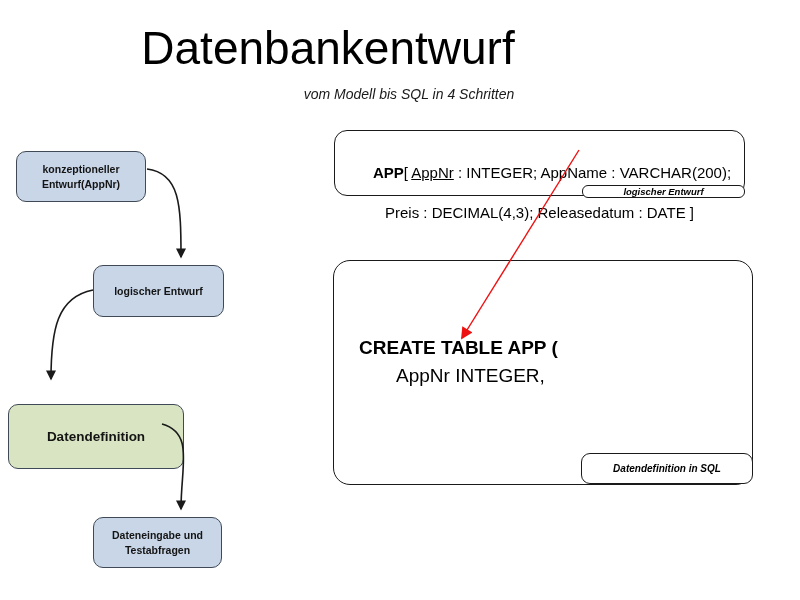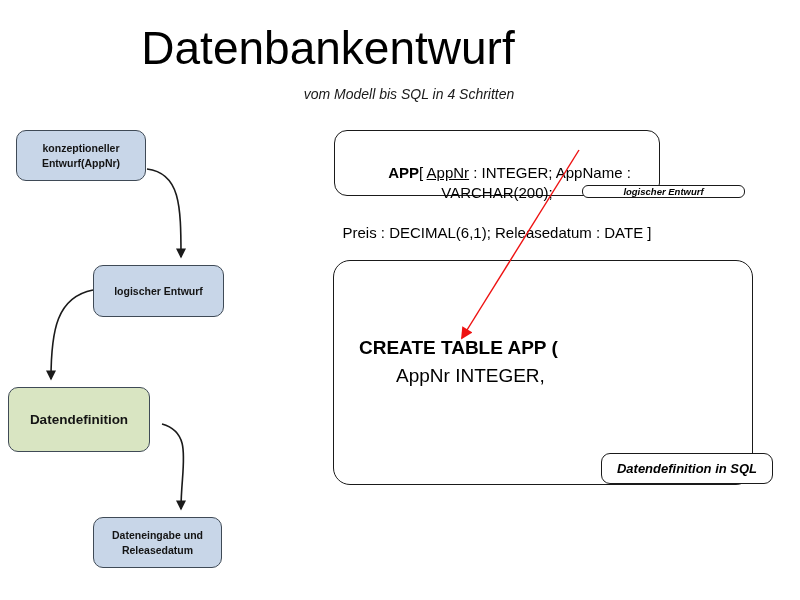--- a/index.html
+++ b/index.html
@@ -19,27 +19,27 @@
   
   .fbox{
     position:absolute;border:1.6px solid #3f4a56;border-radius:10px;
     display:flex;flex-direction:column;align-items:center;justify-content:center;
     text-align:center;font-weight:bold;color:#141414;
     box-sizing:border-box;
   }
   .fbox .ln{display:block;}
   .fill-blue{background:#c8d6e8;}
   .fill-green{background:#d9e5c2;}
-  #step1{left:16px;top:130px;width:130px;height:51px;font-size:10.5px;line-height:15px;}
+  #step1{left:16px;top:151px;width:130px;height:51px;font-size:10.5px;line-height:15px;}
   #step2{left:93px;top:265px;width:131px;height:52px;font-size:10.5px;line-height:15px;}
-  #step3{left:8px;top:387px;width:142px;height:65px;font-size:13.5px;}
+  #step3{left:8px;top:404px;width:176px;height:65px;font-size:13.5px;}
   #step4{left:93px;top:517px;width:129px;height:51px;font-size:10.5px;line-height:15px;}
   
   .appbox{
-    position:absolute;left:334px;top:130px;width:326px;height:66px;
+    position:absolute;left:334px;top:130px;width:411px;height:66px;
     border:1.5px solid #1a1a1a;border-radius:13px;background:#fff;box-sizing:border-box;
   }
   .appbox .schema{
     padding-top:12px;text-align:center;font-size:15px;line-height:20px;
     white-space:pre-wrap;color:#000;
   }
   .bold{font-weight:bold;}
   .underl{text-decoration:underline;}
   .tab{
     position:absolute;background:#fff;border:1.3px solid #1a1a1a;
@@ -49,21 +49,21 @@
     font-size:9.5px;line-height:11px;}
   
   .sqlbox{
     position:absolute;left:333px;top:260px;width:420px;height:225px;
     border:1.6px solid #1a1a1a;border-radius:17px;background:#fff;box-sizing:border-box;
   }
   .sqlcode{position:absolute;left:25px;top:26px;font-size:19px;line-height:28px;color:#000;margin-top:47px;}
   .sqlcode .l1{font-weight:bold;}
   .sqlcode .l2{margin-left:37px;}
   #tab-datendef{left:581px;top:453px;width:172px;height:31px;border-radius:9px;
-    font-size:13px;line-height:29px;margin-left:20px;}
+    font-size:10px;line-height:29px;}
   
   .arrows{position:absolute;left:0;top:0;width:800px;height:600px;pointer-events:none;z-index:4;}
 </style>
 </head>
 <body>
 
 <div class="slide">
 
   <div class="title">Datenbankentwurf</div>
   <div class="subtitle">vom Modell bis SQL in 4 Schritten</div>
@@ -88,27 +88,27 @@
     <span class="ln">Entwurf(AppNr)</span>
   </div>
   <div class="fbox fill-blue" id="step2">
     <span class="ln">logischer Entwurf</span>
   </div>
   <div class="fbox fill-green" id="step3">
     <span class="ln">Datendefinition</span>
   </div>
   <div class="fbox fill-blue" id="step4">
     <span class="ln">Dateneingabe und</span>
-    <span class="ln">Releasedatum</span>
+    <span class="ln">Testabfragen</span>
   </div>
 
   <div class="appbox">
     <div class="schema">
       <span class="bold">APP</span><span>[ </span><span class="underl">AppNr</span><span> : INTEGER; AppName : VARCHAR(200);</span>
-      <div>Preis : DECIMAL(6,1); Releasedatum : DATE ]</div>
+      <div>Preis : DECIMAL(4,3); Releasedatum : DATE ]</div>
     </div>
   </div>
   <div class="tab" id="tab-logisch">logischer Entwurf</div>
 
   <div class="sqlbox">
     <div class="sqlcode">
       <div class="l1">CREATE TABLE APP (</div>
       <div class="l2">AppNr INTEGER,</div>
     </div>
   </div>

